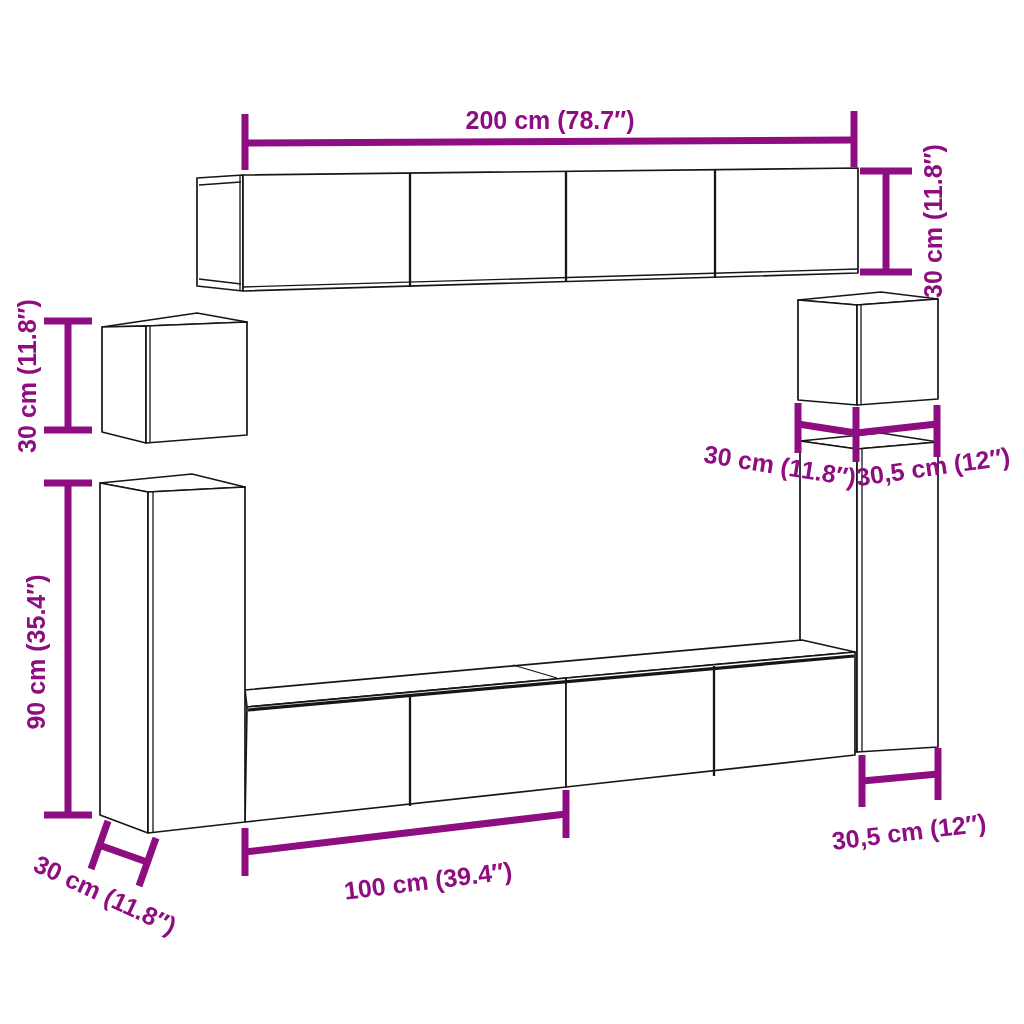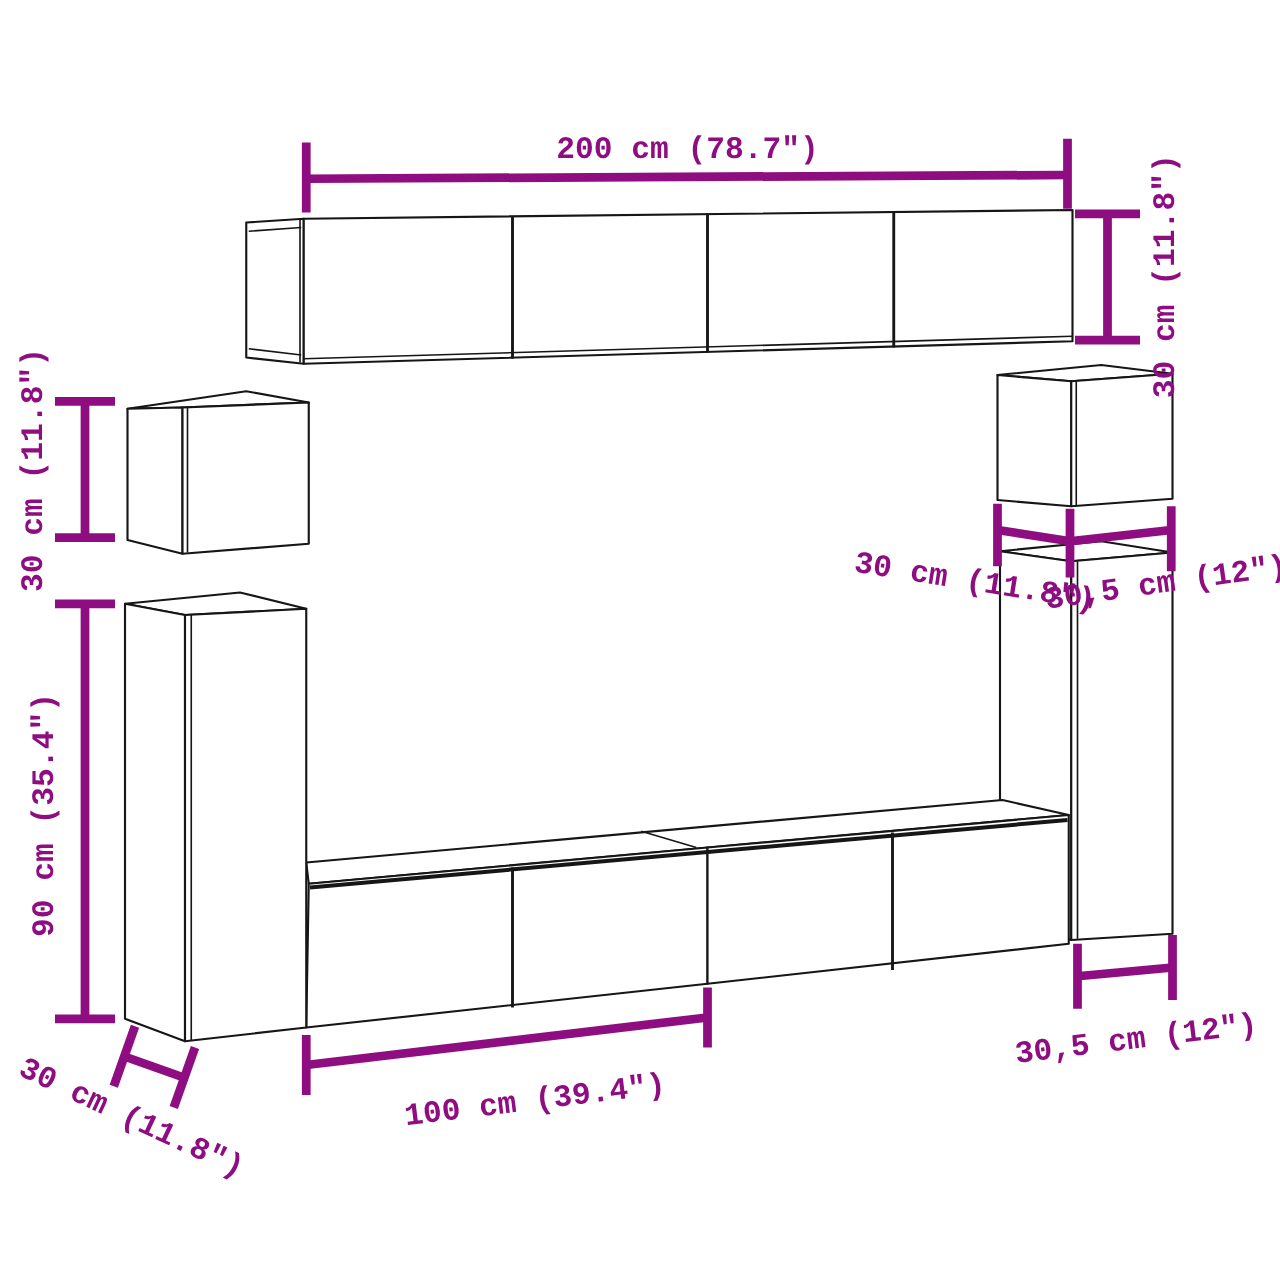--- a/index.html
+++ b/index.html
@@ -3,21 +3,21 @@
 <meta charset="utf-8">
 <style>
   html, body {
     margin: 0; padding: 0;
     background: var(--color-background, #ffffff);
   }
   .stage {
     position: relative;
     width: 1024px; height: 1024px;
     background: var(--color-background, #ffffff);
-    font-family: Liberation Mono, monospace;
+    font-family: Liberation Sans, sans-serif;
     overflow: hidden;
   }
   .stage svg { position: absolute; left: 0; top: 0; }
 
   
   .face  { fill: #ffffff; stroke: var(--color-outline, #161616); stroke-width: 1.7; stroke-linejoin: round; }
   .thin  { fill: none;    stroke: var(--color-outline, #161616); stroke-width: 1.3; }
   .door  { fill: none;    stroke: var(--color-outline, #161616); stroke-width: 2.3; }
   .heavy { fill: none;    stroke: var(--color-outline, #161616); stroke-width: 3.2; }
 

